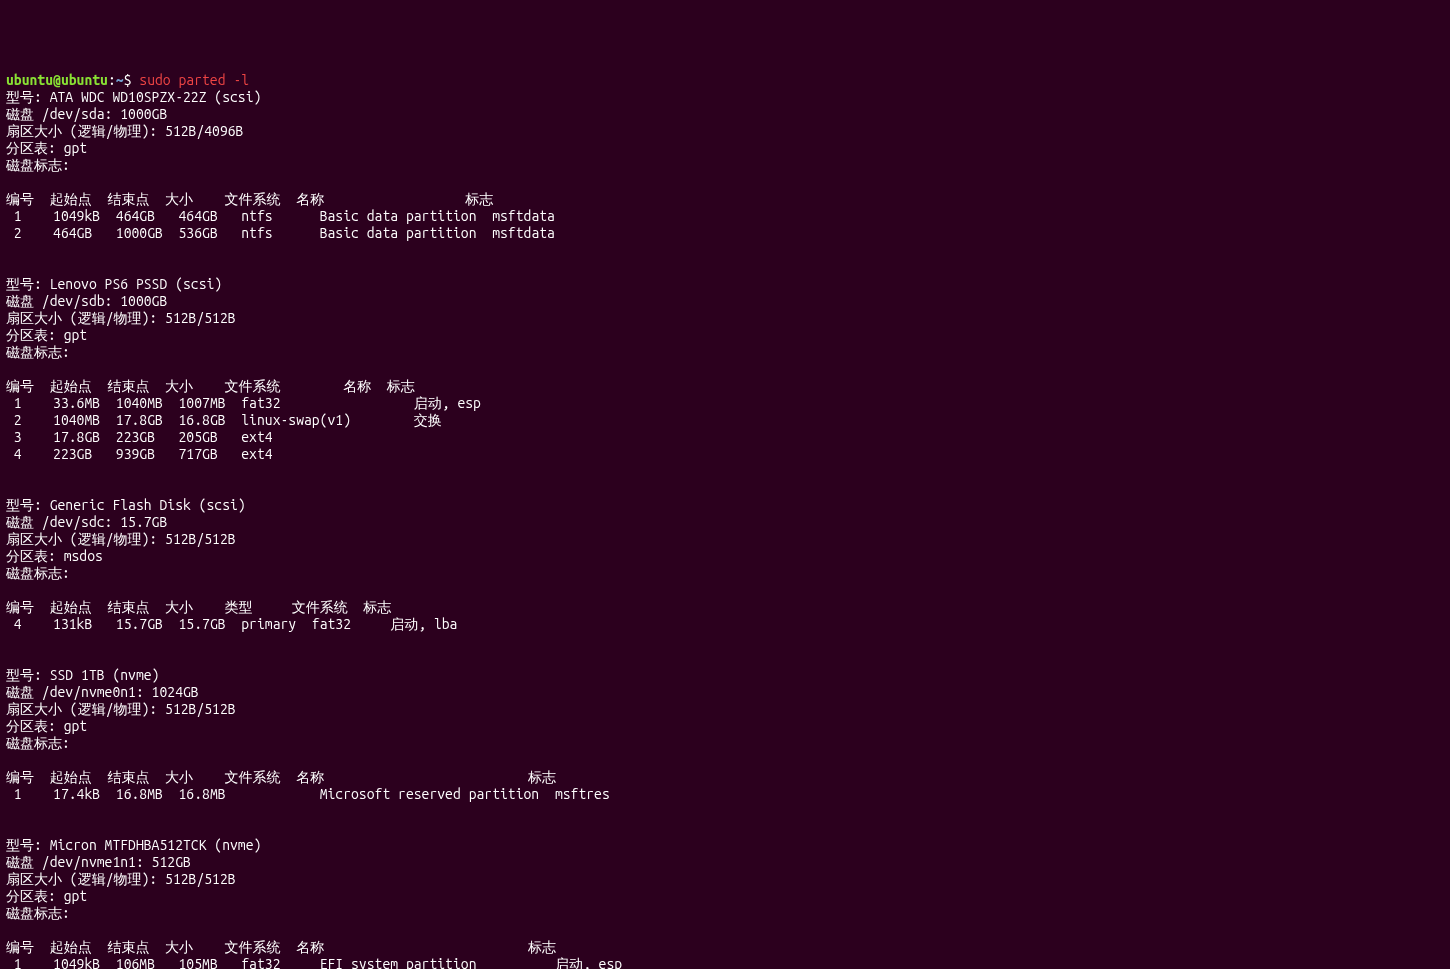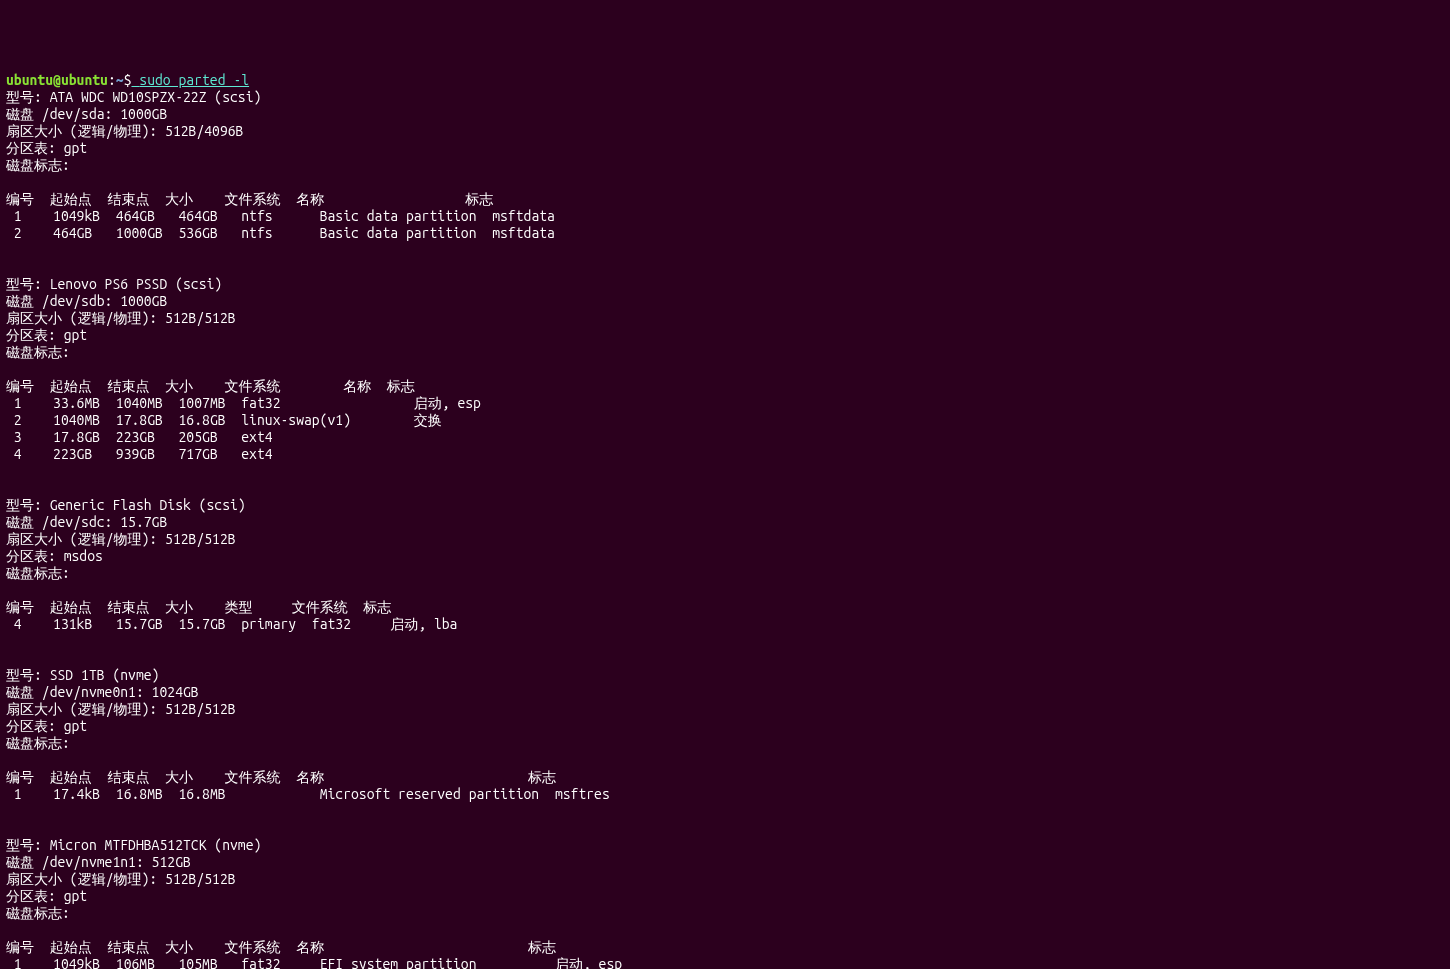--- a/index.html
+++ b/index.html
@@ -17,21 +17,21 @@
       width: 1450px;
       min-height: 969px;
       position: relative;
       white-space: pre;
     }
     .prompt-user { color: #8ae234; font-weight: bold; }
     .prompt-host { color: #8ae234; font-weight: bold; }
     .prompt-colon { color: #ffffff; }
     .prompt-path { color: #729fcf; font-weight: bold; }
     .prompt-dollar { color: #ffffff; }
-    .cmd { color: #5eead4; text-decoration: underline; }
+    .cmd { color: #ef4444; }
     .line { display: block; }
   </style>
 </head>
 <body>
 
 
 
 <div><span class="line"><span class="prompt-user">ubuntu</span><span class="prompt-user">@</span><span class="prompt-host">ubuntu</span><span class="prompt-colon">:</span><span class="prompt-path">~</span><span class="prompt-dollar">$</span><span class="cmd"> </span><span class="cmd">sudo parted -l</span></span><span class="line"><span>型号:</span> <span>ATA WDC WD10SPZX-22Z (scsi)</span></span><span class="line"><span>磁盘</span> <span>/dev/sda:</span> <span>1000GB</span></span><span class="line"><span>扇区大小 (逻辑/物理):</span> <span>512B/4096B</span></span><span class="line"><span>分区表:</span> <span>gpt</span></span><span class="line"><span>磁盘标志:</span></span><span class="line"> </span><span class="line"><span>编号</span>  <span>起始点</span>  <span>结束点</span>  <span>大小</span>    <span>文件系统</span>  <span>名称</span>                  <span>标志</span></span><span class="line"> <span>1</span>    <span>1049kB</span>  <span>464GB</span>   <span>464GB</span>   <span>ntfs</span>      <span>Basic data partition</span>  <span>msftdata</span></span><span class="line"> <span>2</span>    <span>464GB</span>   <span>1000GB</span>  <span>536GB</span>   <span>ntfs</span>      <span>Basic data partition</span>  <span>msftdata</span></span><span class="line"> </span><span class="line"> </span><span class="line"><span>型号:</span> <span>Lenovo PS6 PSSD (scsi)</span></span><span class="line"><span>磁盘</span> <span>/dev/sdb:</span> <span>1000GB</span></span><span class="line"><span>扇区大小 (逻辑/物理):</span> <span>512B/512B</span></span><span class="line"><span>分区表:</span> <span>gpt</span></span><span class="line"><span>磁盘标志:</span></span><span class="line"> </span><span class="line"><span>编号</span>  <span>起始点</span>  <span>结束点</span>  <span>大小</span>    <span>文件系统</span>        <span>名称</span>  <span>标志</span></span><span class="line"> <span>1</span>    <span>33.6MB</span>  <span>1040MB</span>  <span>1007MB</span>  <span>fat32</span>                 <span>启动, esp</span></span><span class="line"> <span>2</span>    <span>1040MB</span>  <span>17.8GB</span>  <span>16.8GB</span>  <span>linux-swap(v1)</span>        <span>交换</span></span><span class="line"> <span>3</span>    <span>17.8GB</span>  <span>223GB</span>   <span>205GB</span>   <span>ext4</span></span><span class="line"> <span>4</span>    <span>223GB</span>   <span>939GB</span>   <span>717GB</span>   <span>ext4</span></span><span class="line"> </span><span class="line"> </span><span class="line"><span>型号:</span> <span>Generic Flash Disk (scsi)</span></span><span class="line"><span>磁盘</span> <span>/dev/sdc:</span> <span>15.7GB</span></span><span class="line"><span>扇区大小 (逻辑/物理):</span> <span>512B/512B</span></span><span class="line"><span>分区表:</span> <span>msdos</span></span><span class="line"><span>磁盘标志:</span></span><span class="line"> </span><span class="line"><span>编号</span>  <span>起始点</span>  <span>结束点</span>  <span>大小</span>    <span>类型</span>     <span>文件系统</span>  <span>标志</span></span><span class="line"> <span>4</span>    <span>131kB</span>   <span>15.7GB</span>  <span>15.7GB</span>  <span>primary</span>  <span>fat32</span>     <span>启动, lba</span></span><span class="line"> </span><span class="line"> </span><span class="line"><span>型号:</span> <span>SSD 1TB (nvme)</span></span><span class="line"><span>磁盘</span> <span>/dev/nvme0n1:</span> <span>1024GB</span></span><span class="line"><span>扇区大小 (逻辑/物理):</span> <span>512B/512B</span></span><span class="line"><span>分区表:</span> <span>gpt</span></span><span class="line"><span>磁盘标志:</span></span><span class="line"> </span><span class="line"><span>编号</span>  <span>起始点</span>  <span>结束点</span>  <span>大小</span>    <span>文件系统</span>  <span>名称</span>                          <span>标志</span></span><span class="line"> <span>1</span>    <span>17.4kB</span>  <span>16.8MB</span>  <span>16.8MB</span>            <span>Microsoft reserved partition</span>  <span>msftres</span></span><span class="line"> </span><span class="line"> </span><span class="line"><span>型号:</span> <span>Micron MTFDHBA512TCK (nvme)</span></span><span class="line"><span>磁盘</span> <span>/dev/nvme1n1:</span> <span>512GB</span></span><span class="line"><span>扇区大小 (逻辑/物理):</span> <span>512B/512B</span></span><span class="line"><span>分区表:</span> <span>gpt</span></span><span class="line"><span>磁盘标志:</span></span><span class="line"> </span><span class="line"><span>编号</span>  <span>起始点</span>  <span>结束点</span>  <span>大小</span>    <span>文件系统</span>  <span>名称</span>                          <span>标志</span></span><span class="line"> <span>1</span>    <span>1049kB</span>  <span>106MB</span>   <span>105MB</span>   <span>fat32</span>     <span>EFI system partition</span>          <span>启动, esp</span></span></div>
 
 

